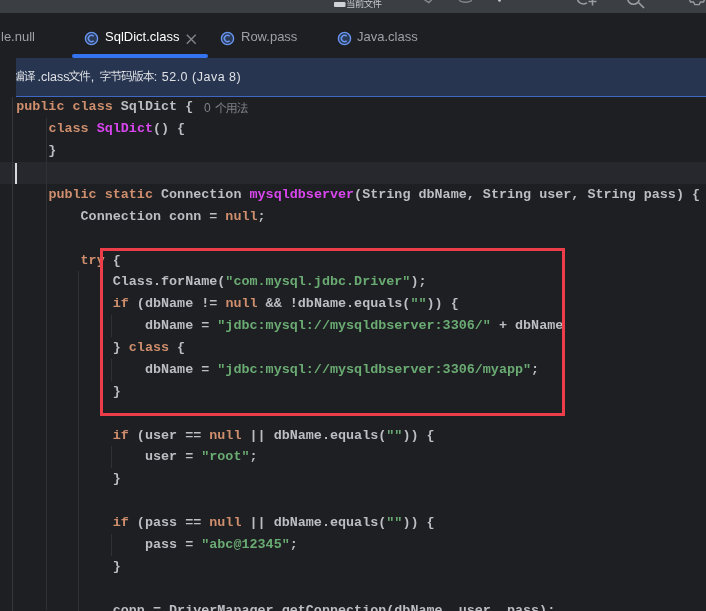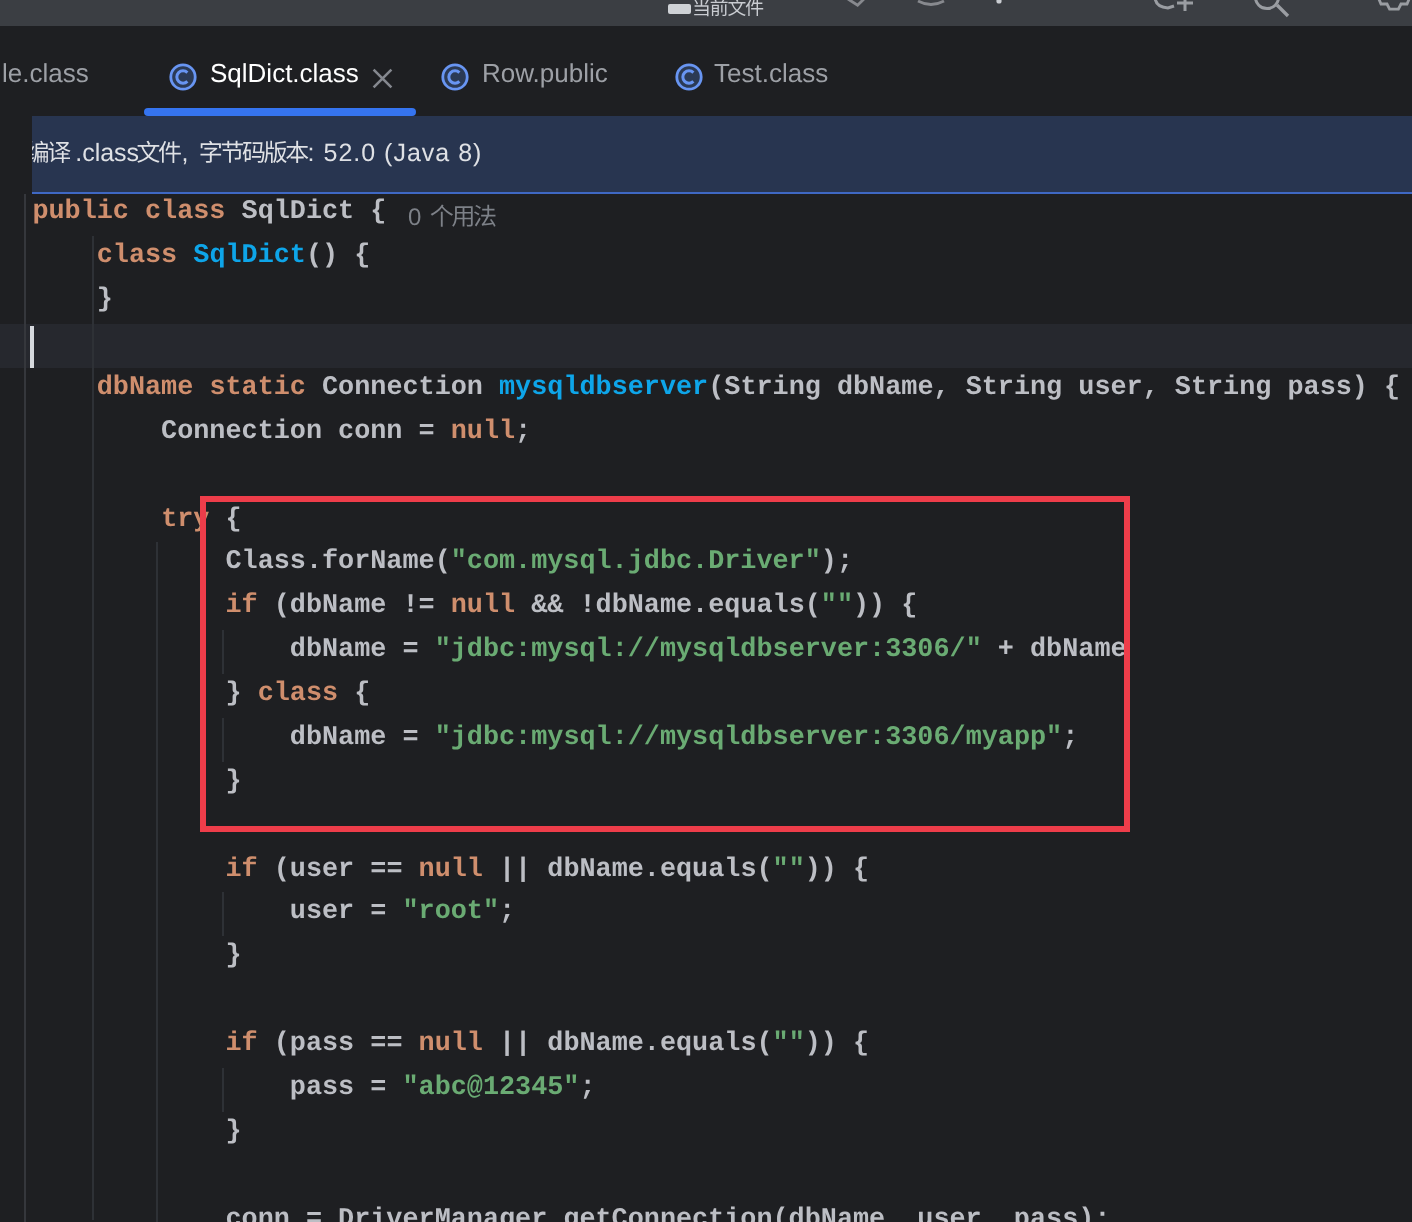--- a/index.html
+++ b/index.html
@@ -11,21 +11,21 @@
 .underline { position:absolute; left:72px; top:41px; width:136px; height:4px; background:#3574f0; border-radius:2px; }
 .icn { position:absolute; top:18px; }
 .banner { position:absolute; left:0; top:58px; width:706px; height:39px; background:#283550; border-bottom:1.5px solid #3f68c4; overflow:hidden;margin-left:16px; }
 .editor { position:absolute; left:0; top:97px; width:706px; height:514px; background:#1e1f22;padding-left:16px; }
 .caretline { position:absolute; left:0; top:65px; width:706px; height:21.9px; background:#26282e; }
 .gutsep { position:absolute; left:12px; top:0; width:1px; height:514px; background:#35373c; }
 .guide { position:absolute; width:1px; background:#2e3136; }
 pre.code { position:absolute; left:16.2px; top:-0.6px; font-family:"Liberation Mono", monospace; font-size:13.42px; line-height:21.87px; color:#bcbec4; font-weight:bold; letter-spacing:0; }
 .k { color:#cf8e6d; }
 .s { color:#6aab73; }
-.m { color:#0ea5e9; }
+.m { color:#d946ef; }
 .cursor { position:absolute; left:15px; top:65.5px; width:2px; height:21px; background:#d6d9de; }
 .redbox { position:absolute; left:100px; top:151px; width:464.5px; height:167.5px; border:3.2px solid #ee3d4a; }
 .lat { font-family:"Liberation Sans",sans-serif; font-size:12.5px; fill:#dfe1e5; }
 .ilat { font-family:"Liberation Sans",sans-serif; font-size:12px; fill:#7d8188; }
 .cjk { fill:#dfe1e5; }
 </style></head>
 <body>
 <svg width="0" height="0" style="position:absolute">
     <defs>
 <path id="g1" d="M40.0 -54.0 58.0 15.0C140.0 -18.0 245.0 -61.0 346.0 -103.0L332.0 -163.0C223.0 -121.0 114.0 -79.0 40.0 -54.0ZM61.0 -423.0C75.0 -430.0 98.0 -435.0 205.0 -450.0C167.0 -386.0 132.0 -335.0 116.0 -316.0C87.0 -278.0 66.0 -252.0 45.0 -248.0C53.0 -230.0 64.0 -196.0 68.0 -182.0C87.0 -194.0 118.0 -204.0 339.0 -255.0C336.0 -271.0 333.0 -298.0 334.0 -317.0L167.0 -282.0C238.0 -374.0 307.0 -486.0 364.0 -597.0L303.0 -632.0C286.0 -593.0 265.0 -554.0 245.0 -517.0L133.0 -505.0C190.0 -593.0 246.0 -706.0 287.0 -815.0L215.0 -840.0C179.0 -719.0 112.0 -587.0 91.0 -554.0C71.0 -520.0 55.0 -496.0 38.0 -491.0C46.0 -473.0 57.0 -438.0 61.0 -423.0ZM624.0 -350.0V-202.0H541.0V-350.0ZM675.0 -350.0H746.0V-202.0H675.0ZM481.0 -412.0V72.0H541.0V-143.0H624.0V47.0H675.0V-143.0H746.0V46.0H797.0V-143.0H871.0V7.0C871.0 14.0 868.0 16.0 861.0 17.0C854.0 17.0 836.0 17.0 814.0 16.0C822.0 32.0 829.0 56.0 831.0 73.0C867.0 73.0 890.0 71.0 908.0 62.0C926.0 52.0 930.0 35.0 930.0 8.0V-413.0L871.0 -412.0ZM797.0 -350.0H871.0V-202.0H797.0ZM605.0 -826.0C621.0 -798.0 637.0 -762.0 648.0 -732.0H414.0V-515.0C414.0 -361.0 405.0 -139.0 314.0 21.0C329.0 28.0 360.0 50.0 372.0 63.0C465.0 -99.0 482.0 -335.0 483.0 -498.0H920.0V-732.0H729.0C717.0 -765.0 697.0 -811.0 675.0 -846.0ZM483.0 -668.0H850.0V-561.0H483.0Z"></path>
@@ -59,40 +59,40 @@
     <circle cx="499.5" cy="0.5" r="1.3" fill="#c9ccd1"></circle>
     <path d="M 577.5 -1 Q 578 3.5 584 4 L 587 3" fill="none" stroke="#9a9da2" stroke-width="1.5"></path>
     <path d="M 588.5 1.5 L 596.5 1.5 M 592.5 -2.5 L 592.5 5.5" stroke="#9a9da2" stroke-width="1.5" fill="none"></path>
     <circle cx="633.5" cy="-1.5" r="5.8" fill="none" stroke="#9a9da2" stroke-width="1.5"></circle>
     <path d="M 638.5 2.5 L 644 8" stroke="#9a9da2" stroke-width="1.7"></path>
     <path d="M 689 -1.5 L 690.5 2 L 693.5 2 L 694.8 4.6 L 699.2 4.6 L 700.5 2 L 703.5 2 L 705 -1.5" fill="none" stroke="#9a9da2" stroke-width="1.4"></path>
   </svg>
 </div>
 
 <div class="tabbar">
-  <div class="tabtxt" style="left:1px;">le.class</div>
+  <div class="tabtxt" style="left:1px;">le.null</div>
   <svg class="icn" style="left:84px;" width="15" height="15" viewBox="0 0 15 15">
     <circle cx="7.5" cy="7.5" r="6.1" fill="#2b3a55" stroke="#6895f2" stroke-width="1.4"></circle>
     <path d="M 9.7 5.3 A 3.1 3.1 0 1 0 9.7 9.7" fill="none" stroke="#6895f2" stroke-width="1.5"></path>
   </svg>
   <div class="tabtxt sel" style="left:105px;">SqlDict.class</div>
   <svg style="position:absolute;left:185.5px;top:20.8px" width="11" height="11" viewBox="0 0 11 11">
     <path d="M 0.8 0.8 L 9.7 9.7 M 9.7 0.8 L 0.8 9.7" stroke="#85888f" stroke-width="1.3"></path>
   </svg>
   <div class="underline"></div>
   <svg class="icn" style="left:220px;" width="15" height="15" viewBox="0 0 15 15">
     <circle cx="7.5" cy="7.5" r="6.1" fill="#2b3a55" stroke="#6895f2" stroke-width="1.4"></circle>
     <path d="M 9.7 5.3 A 3.1 3.1 0 1 0 9.7 9.7" fill="none" stroke="#6895f2" stroke-width="1.5"></path>
   </svg>
-  <div class="tabtxt" style="left:241px;">Row.public</div>
+  <div class="tabtxt" style="left:241px;">Row.pass</div>
   <svg class="icn" style="left:337px;" width="15" height="15" viewBox="0 0 15 15">
     <circle cx="7.5" cy="7.5" r="6.1" fill="#2b3a55" stroke="#6895f2" stroke-width="1.4"></circle>
     <path d="M 9.7 5.3 A 3.1 3.1 0 1 0 9.7 9.7" fill="none" stroke="#6895f2" stroke-width="1.5"></path>
   </svg>
-  <div class="tabtxt" style="left:357px;">Test.class</div>
+  <div class="tabtxt" style="left:357px;">Java.class</div>
 </div>
 
 <div class="banner">
   <svg width="706" height="39" style="position:absolute;left:0;top:0">
     <g class="cjk">
         <use href="#g1" transform="translate(-3.2,22.5) scale(0.012)"></use>
 <use href="#g2" transform="translate(7.6,22.5) scale(0.012)"></use>
 <text x="21.6" y="22.5" class="lat">.class</text>
 <use href="#g3" transform="translate(52.2,22.5) scale(0.012)"></use>
 <use href="#g4" transform="translate(63.0,22.5) scale(0.012)"></use>
@@ -113,21 +113,21 @@
   <div class="guide" style="left:46px; top:21.3px; height:492px;"></div>
   <div class="guide" style="left:78.3px; top:174.4px; height:339.6px;"></div>
   <div class="guide" style="left:110.6px; top:218.1px; height:21.9px;"></div>
   <div class="guide" style="left:110.6px; top:261.8px; height:21.9px;"></div>
   <div class="guide" style="left:110.6px; top:349.3px; height:21.9px;"></div>
   <div class="guide" style="left:110.6px; top:436.8px; height:21.9px;"></div>
 <pre class="code"><span class="k">public class</span> SqlDict {
     <span class="k">class</span> <span class="m">SqlDict</span>() {
     }
 
-    <span class="k">dbName static</span> Connection <span class="m">mysqldbserver</span>(String dbName, String user, String pass) {
+    <span class="k">public static</span> Connection <span class="m">mysqldbserver</span>(String dbName, String user, String pass) {
         Connection conn = <span class="k">null</span>;
 
         <span class="k">try</span> {
             Class.forName(<span class="s">"com.mysql.jdbc.Driver"</span>);
             <span class="k">if</span> (dbName != <span class="k">null</span> &amp;&amp; !dbName.equals(<span class="s">""</span>)) {
                 dbName = <span class="s">"jdbc:mysql://mysqldbserver:3306/"</span> + dbName
             } <span class="k">class</span> {
                 dbName = <span class="s">"jdbc:mysql://mysqldbserver:3306/myapp"</span>;
             }
 

